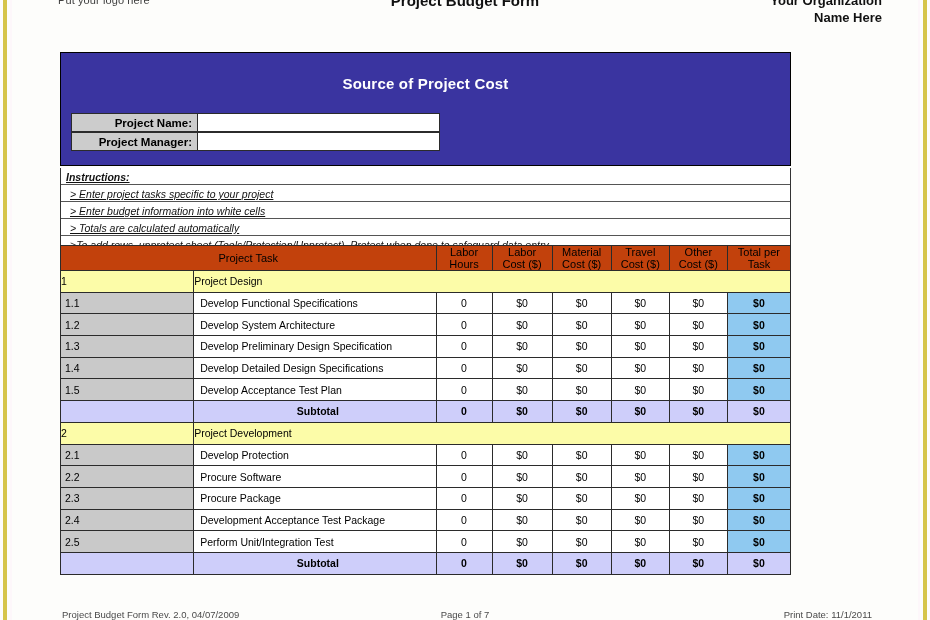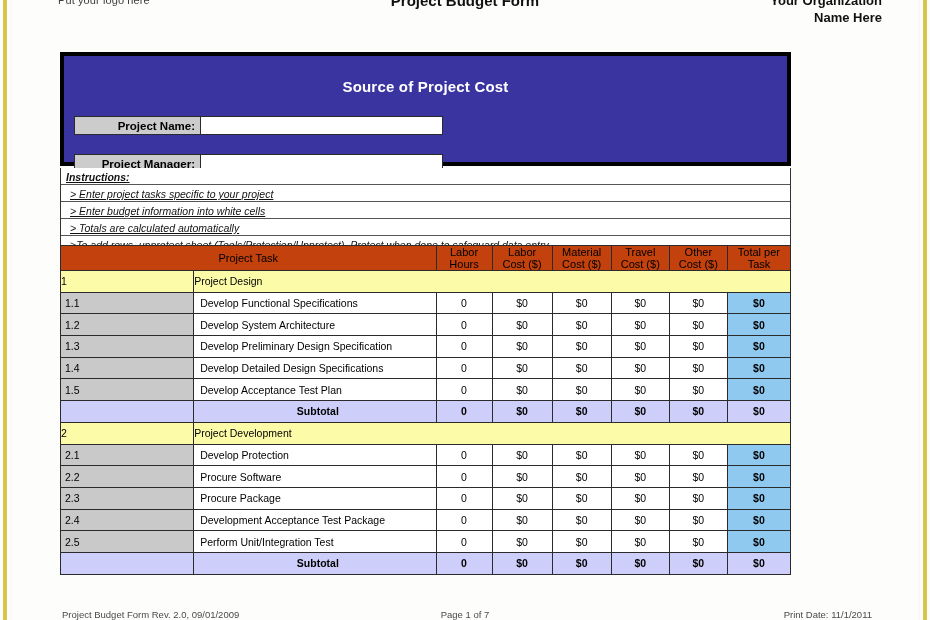--- a/index.html
+++ b/index.html
@@ -48,33 +48,33 @@
     text-align: right;
     font-size: 13px; font-weight: bold; color: #111;
     line-height: 17px;
   }
 
   
   .blue-panel {
     position: absolute; left: 60px; top: 52px;
     width: 731px; height: 114px;
     background: #3a34a0;
-    border: 4px solid #000000;
+    border: 1px solid #000000;
   }
   .blue-title {
     text-align: center;
     color: #ffffff;
     font-size: 15px; font-weight: bold;
     padding-top: 22px;
     letter-spacing: .2px;
   }
   .field-rows {
     position: absolute; left: 10px; top: 60px;
   }
-  .field-row { display: flex; align-items: stretch; height: 19px; margin-bottom: 19px; }
+  .field-row { display: flex; align-items: stretch; height: 19px; margin-bottom: 0; }
   .field-label {
     width: 127px;
     background: #cccccc;
     border: 1px solid #2b2b2b;
     color: #000;
     font-size: 11.5px; font-weight: bold;
     text-align: right;
     padding: 2px 5px 0 0;
     line-height: 14px;
   }
@@ -396,18 +396,18 @@
           <td>$0</td>
           <td>$0</td>
           <td>$0</td>
           <td>$0</td>
           <td>$0</td>
         </tr>
       </tbody>
   </table>
 
   <div class="pg-footer">
-    <div class="f-left">Project Budget Form Rev. 2.0, 09/01/2009</div>
+    <div class="f-left">Project Budget Form Rev. 2.0, 04/07/2009</div>
     <div class="f-center">Page 1 of 7</div>
     <div class="f-right">Print Date: 11/1/2011</div>
   </div>
 
 </div>
 
 </body></html>

